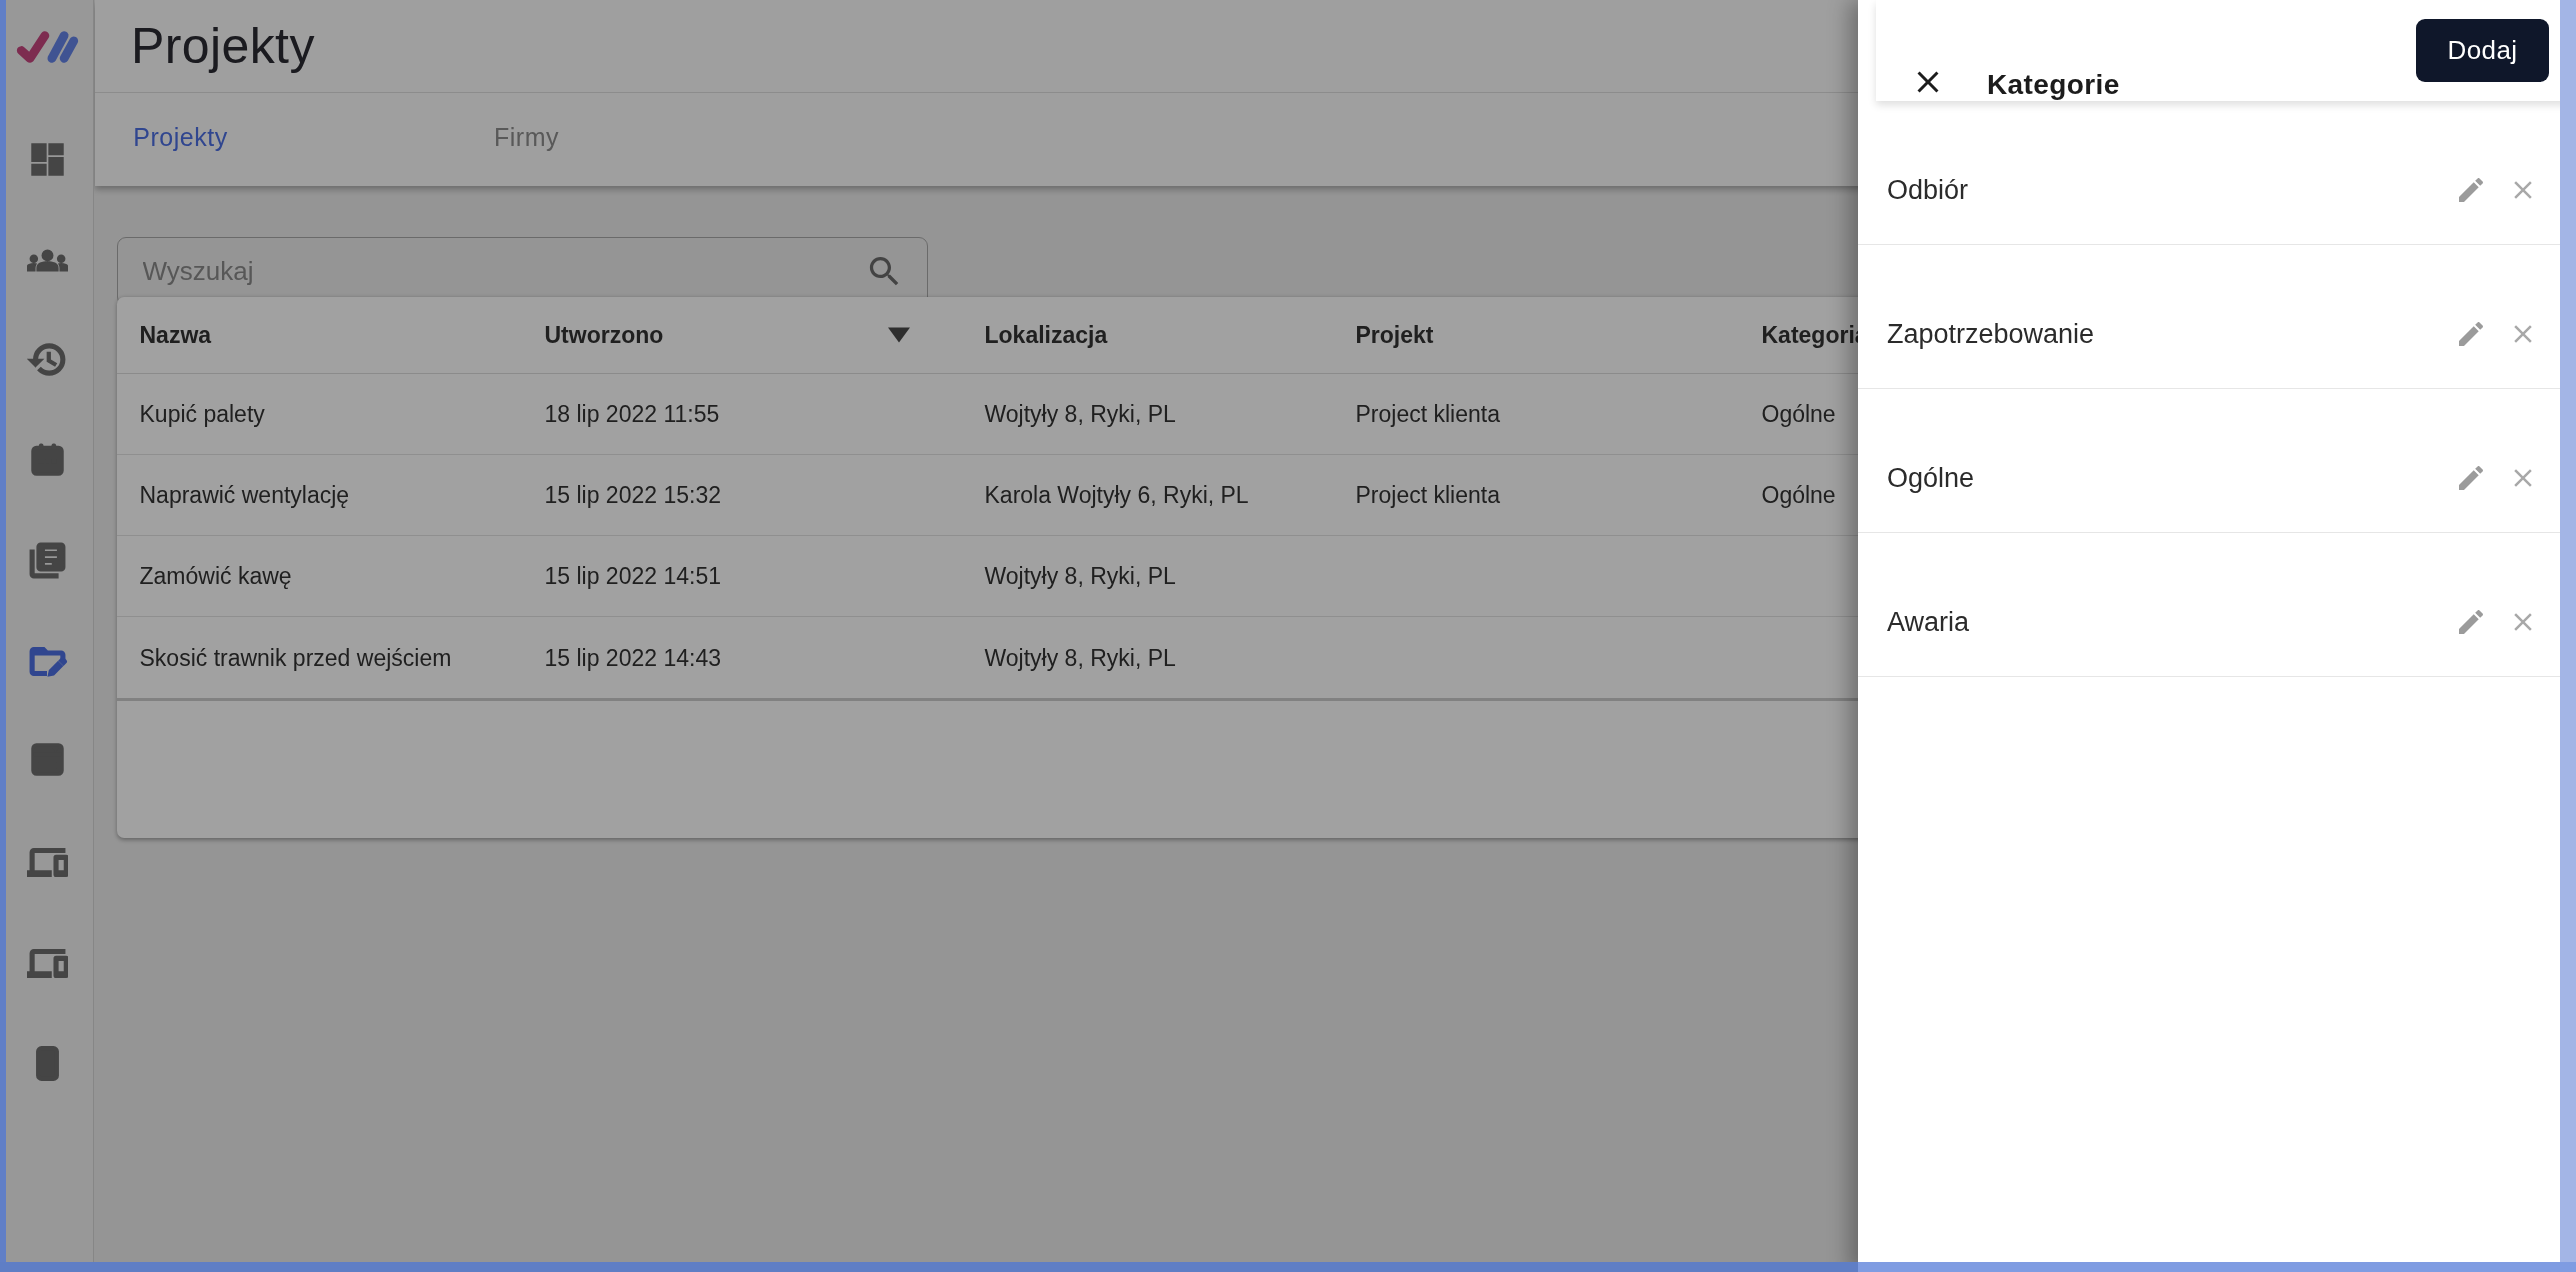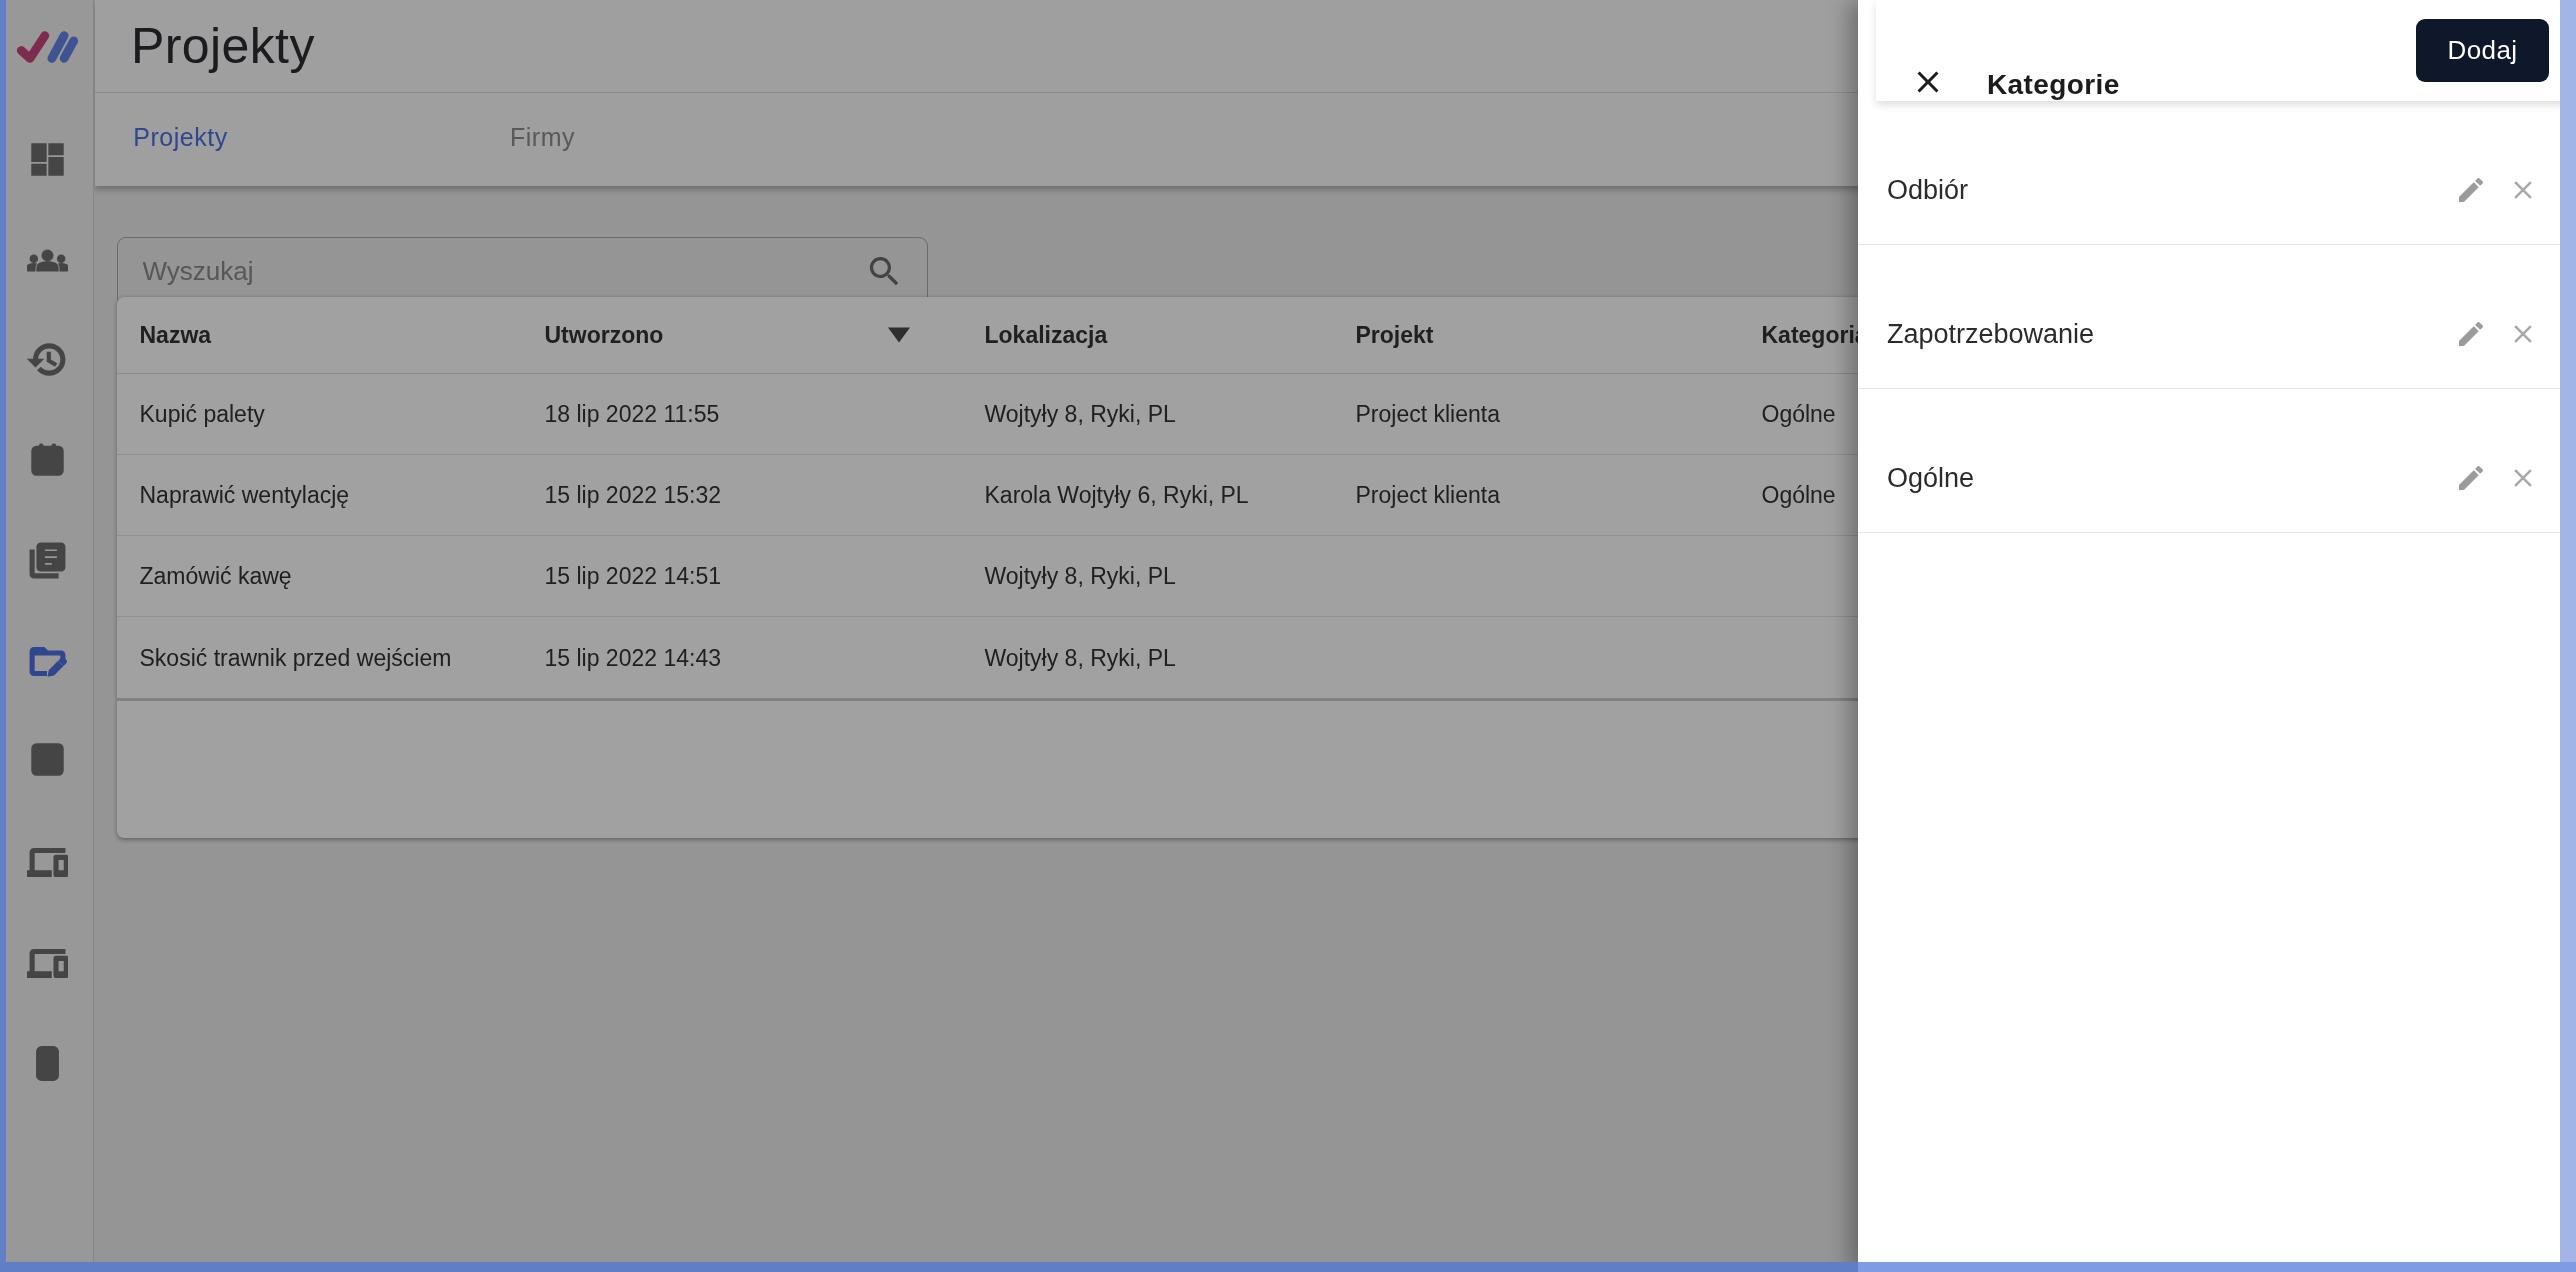--- a/index.html
+++ b/index.html
@@ -17,21 +17,21 @@
   
   .appbar{position:absolute;left:95px;top:0;width:2481px;height:186px;background:#fcfcfc;box-shadow:0 3.6px 6.3px rgba(0,0,0,0.28);z-index:5;}
   .appbar-top{position:absolute;left:0;top:0;width:100%;height:93px;border-bottom:0.9px solid #dedede;display:flex;align-items:center;}
   .page-title{margin-left:36px;font-size:50px;font-weight:400;color:#2c2c33;letter-spacing:0.4px;}
   .tabs{position:absolute;left:0;top:94px;width:100%;height:91px;}
   .tab{position:absolute;top:0;height:87px;display:flex;align-items:center;justify-content:center;font-size:25px;font-weight:500;letter-spacing:0.5px;color:#8d8d8d;cursor:pointer;}
   .tab.blue{color:#4d6fe3;}
   .tab.active{border-bottom:4.5px solid #4d6fe3;}
   .tab1{left:4.5px;width:162px;}
   .tab2{left:178px;width:193px;}
-  .tab3{left:376px;width:143px;text-align:center;}
+  .tab3{left:360px;width:143px;text-align:center;}
 
   
   .content{position:absolute;left:95px;top:186px;width:2481px;height:1087px;background:#ececec;}
   .searchbox{position:absolute;left:21.5px;top:14.3px;width:811px;height:69px;border:1.8px solid #a9a9a9;border-radius:9px;display:flex;align-items:center;background:transparent;margin-top:37px;}
   .searchbox input{flex:1;border:none;outline:none;background:transparent;margin-left:23px;font-size:26px;color:#3a3a3a;}
   .searchbox input::placeholder{color:#8b8b8b;opacity:1;}
   .search-ic{width:39px;height:39px;margin-right:23px;fill:#6a6a6a;flex:0 0 auto;}
 
   .card{position:absolute;left:21.5px;top:111px;width:2433px;height:541px;background:#fff;border-radius:7.2px;box-shadow:0 1.8px 4.5px rgba(0,0,0,0.33);}
   .thead{position:relative;height:77px;border-bottom:0.9px solid #dcdcdc;}
@@ -253,20 +253,35 @@
               <path d="M3 17.25V21h3.75L17.81 9.94l-3.75-3.75L3 17.25zM20.71 7.04c.39-.39.39-1.02 0-1.41l-2.34-2.34c-.39-.39-1.02-.39-1.41 0l-1.83 1.83 3.75 3.75 1.83-1.83z"></path>
             </svg>
           </span>
         <span class="mini-btn">
             <svg class="x-ic" viewBox="0 0 24 24">
               <path d="M19 6.41L17.59 5 12 10.59 6.41 5 5 6.41 10.59 12 5 17.59 6.41 19 12 13.41 17.59 19 19 17.59 13.41 12z"></path>
             </svg>
           </span>
       </span>
     </div>
+    <div class="cat-row">
+      <span class="cat-label">Awaria</span>
+      <span class="cat-actions">
+        <span class="mini-btn">
+            <svg class="pencil-ic" viewBox="0 0 24 24">
+              <path d="M3 17.25V21h3.75L17.81 9.94l-3.75-3.75L3 17.25zM20.71 7.04c.39-.39.39-1.02 0-1.41l-2.34-2.34c-.39-.39-1.02-.39-1.41 0l-1.83 1.83 3.75 3.75 1.83-1.83z"></path>
+            </svg>
+          </span>
+        <span class="mini-btn">
+            <svg class="x-ic" viewBox="0 0 24 24">
+              <path d="M19 6.41L17.59 5 12 10.59 6.41 5 5 6.41 10.59 12 5 17.59 6.41 19 12 13.41 17.59 19 19 17.59 13.41 12z"></path>
+            </svg>
+          </span>
+      </span>
+    </div>
   </aside>
 
   <div class="win-left"></div>
   <div class="win-right"></div>
   <div class="win-bottom-l"></div>
   <div class="win-bottom-r"></div>
 </div>
 
 
 </body></html>

